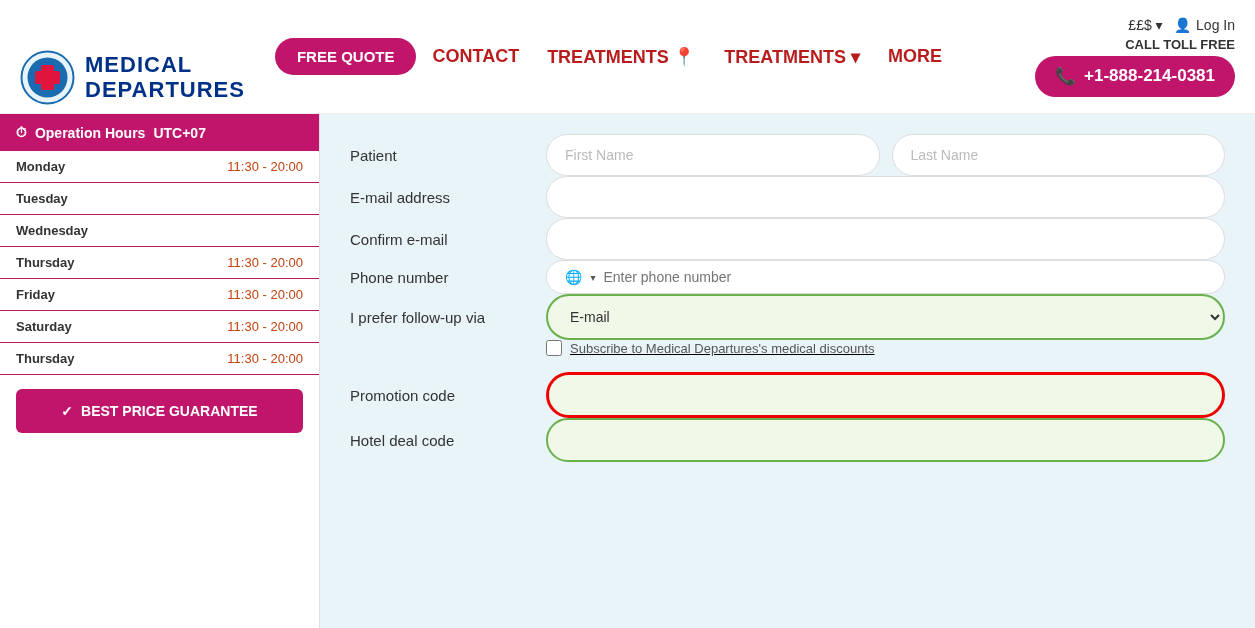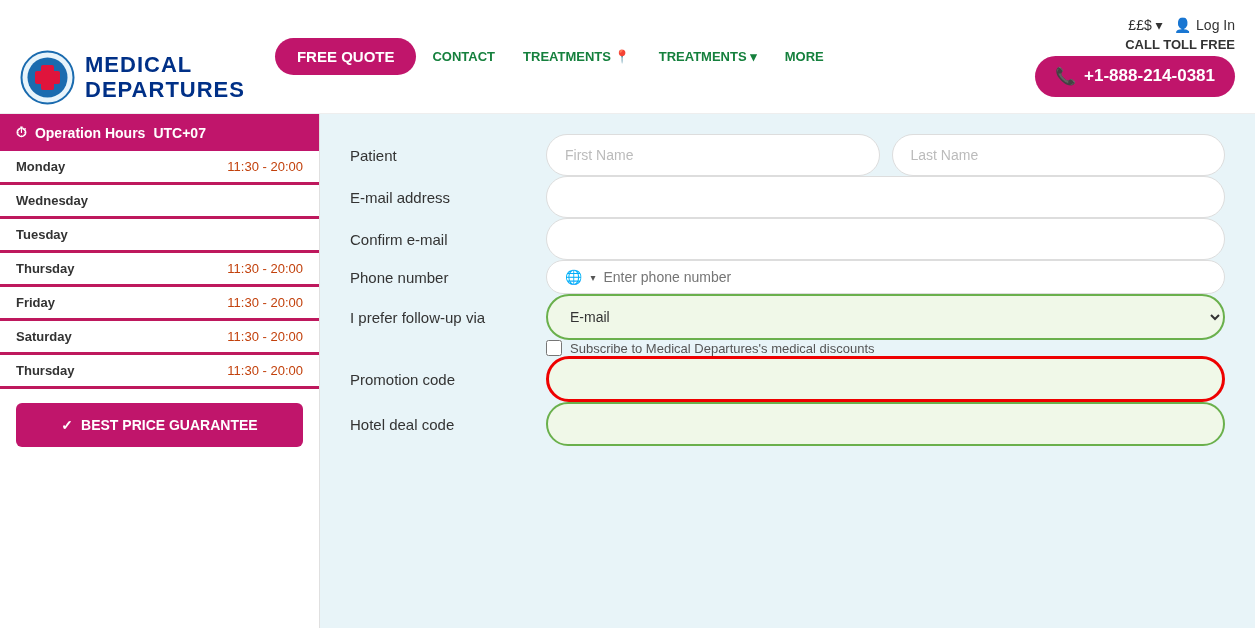--- a/index.html
+++ b/index.html
@@ -54,23 +54,23 @@
       background: #c0156b;
       color: #fff;
       border: none;
       border-radius: 25px;
       padding: 10px 22px;
       font-size: 15px;
       font-weight: bold;
       cursor: pointer;
     }
     .nav-link {
-      color: #15803d;
+      color: #b91c1c;
       text-decoration: none;
-      font-size: 13px;
+      font-size: 18px;
       font-weight: 600;
       padding: 8px 12px;
       cursor: pointer;
     }
     .header-right {
       display: flex;
       flex-direction: column;
       align-items: flex-end;
       gap: 4px;
       margin-left: auto;
@@ -143,21 +143,21 @@
       align-items: center;
       gap: 8px;
     }
     .hours-table {
       width: 100%;
     }
     .hours-row {
       display: flex;
       justify-content: space-between;
       padding: 8px 16px;
-      border-bottom: 3px solid #be185d;
+      border-bottom: 1px solid #be185d;
       font-size: 13px;
     }
     .hours-row .day { color: #333; font-weight: 600; }
     .hours-row .time { color: #c2410c; }
     .best-price-btn {
       background: #c0156b;
       color: #fff;
       border: none;
       border-radius: 6px;
       padding: 14px 20px;
@@ -245,22 +245,23 @@
       font-size: 14px;
       color: #333;
       cursor: pointer;
       appearance: auto;
       outline: none;
     }
     .checkbox-row {
       display: flex;
       align-items: center;
       gap: 8px;
-      margin-bottom: 0;
+      margin-bottom: 16px;
       margin-left: 196px;
+      text-decoration: underline;
     }
     .checkbox-row input[type="checkbox"] {
       width: 16px;
       height: 16px;
     }
     .checkbox-label {
       font-size: 13px;
       color: #555;
     }
     .promotion-input {
@@ -342,25 +343,25 @@
       <span>Operation Hours</span>
       <span>UTC+07</span>
     </div>
 
     <div class="hours-table">
       <div class="hours-row">
         <span class="day">Monday</span>
         <span class="time">11:30 - 20:00</span>
       </div>
       <div class="hours-row">
+        <span class="day">Tuesday</span>
+        <span class="time"></span>
+      </div>
+      <div class="hours-row">
         <span class="day">Wednesday</span>
-        <span class="time"></span>
-      </div>
-      <div class="hours-row">
-        <span class="day">Tuesday</span>
         <span class="time"></span>
       </div>
       <div class="hours-row">
         <span class="day">Thursday</span>
         <span class="time">11:30 - 20:00</span>
       </div>
       <div class="hours-row">
         <span class="day">Friday</span>
         <span class="time">11:30 - 20:00</span>
       </div>

